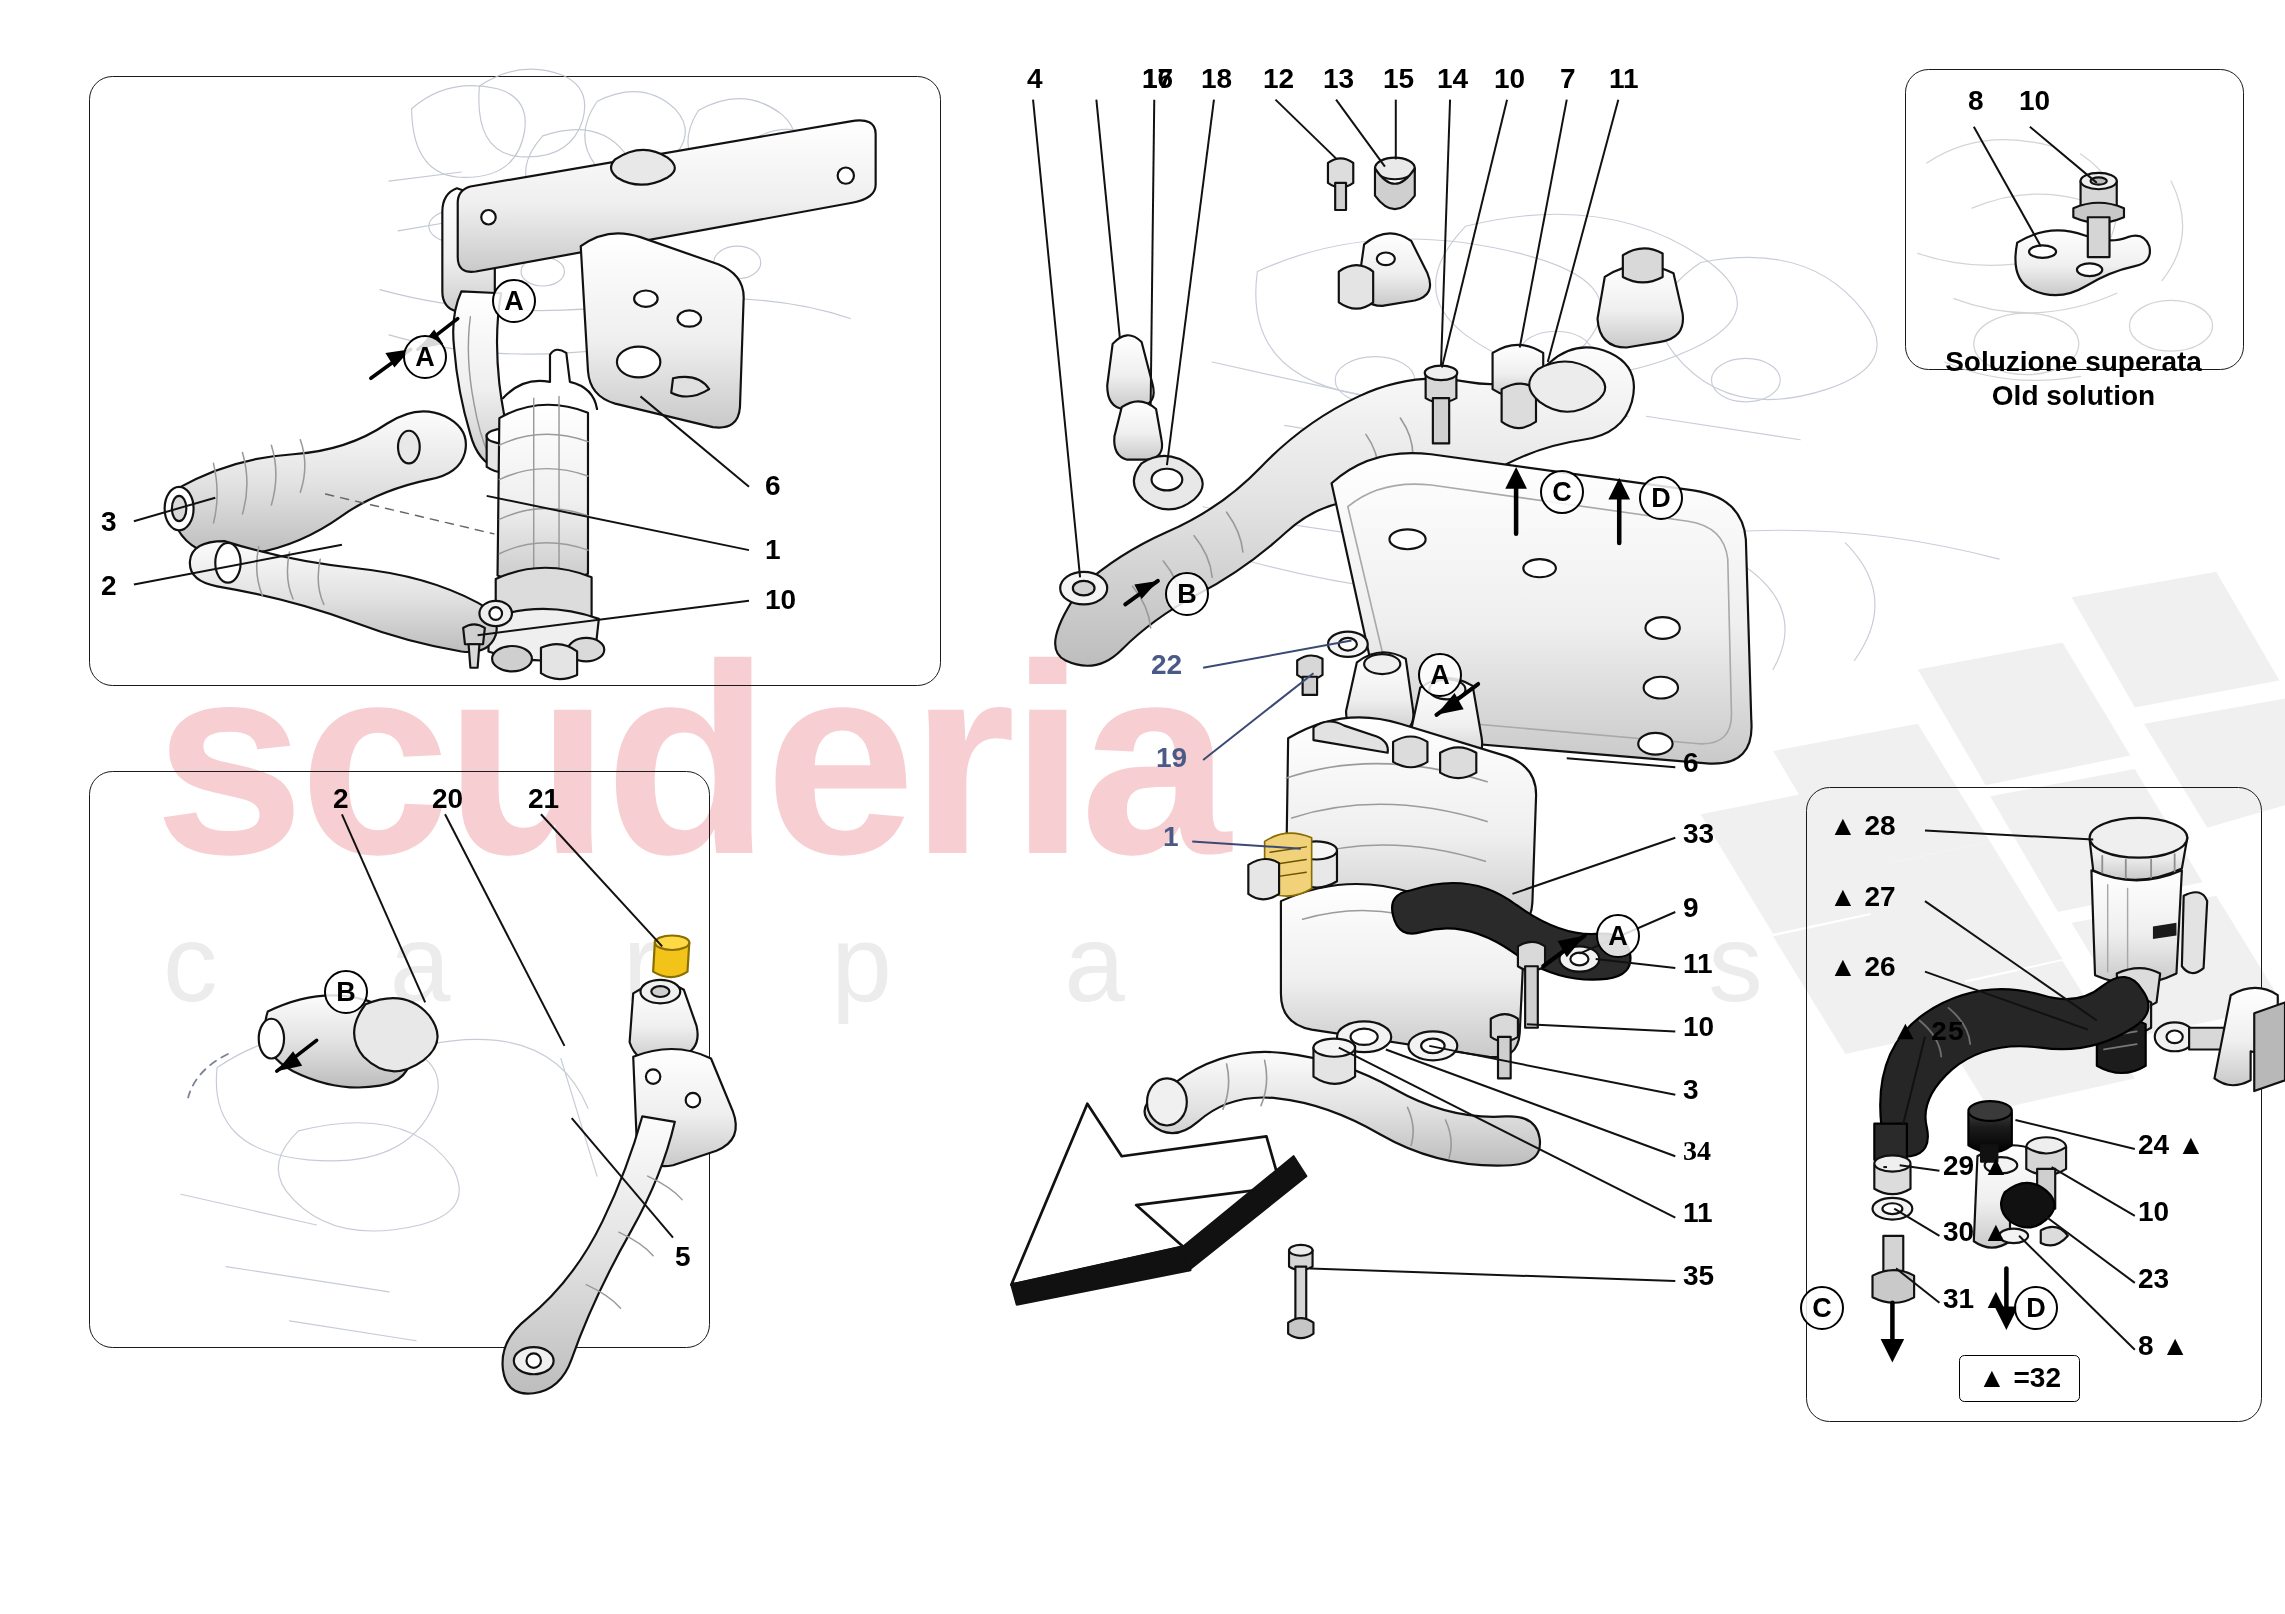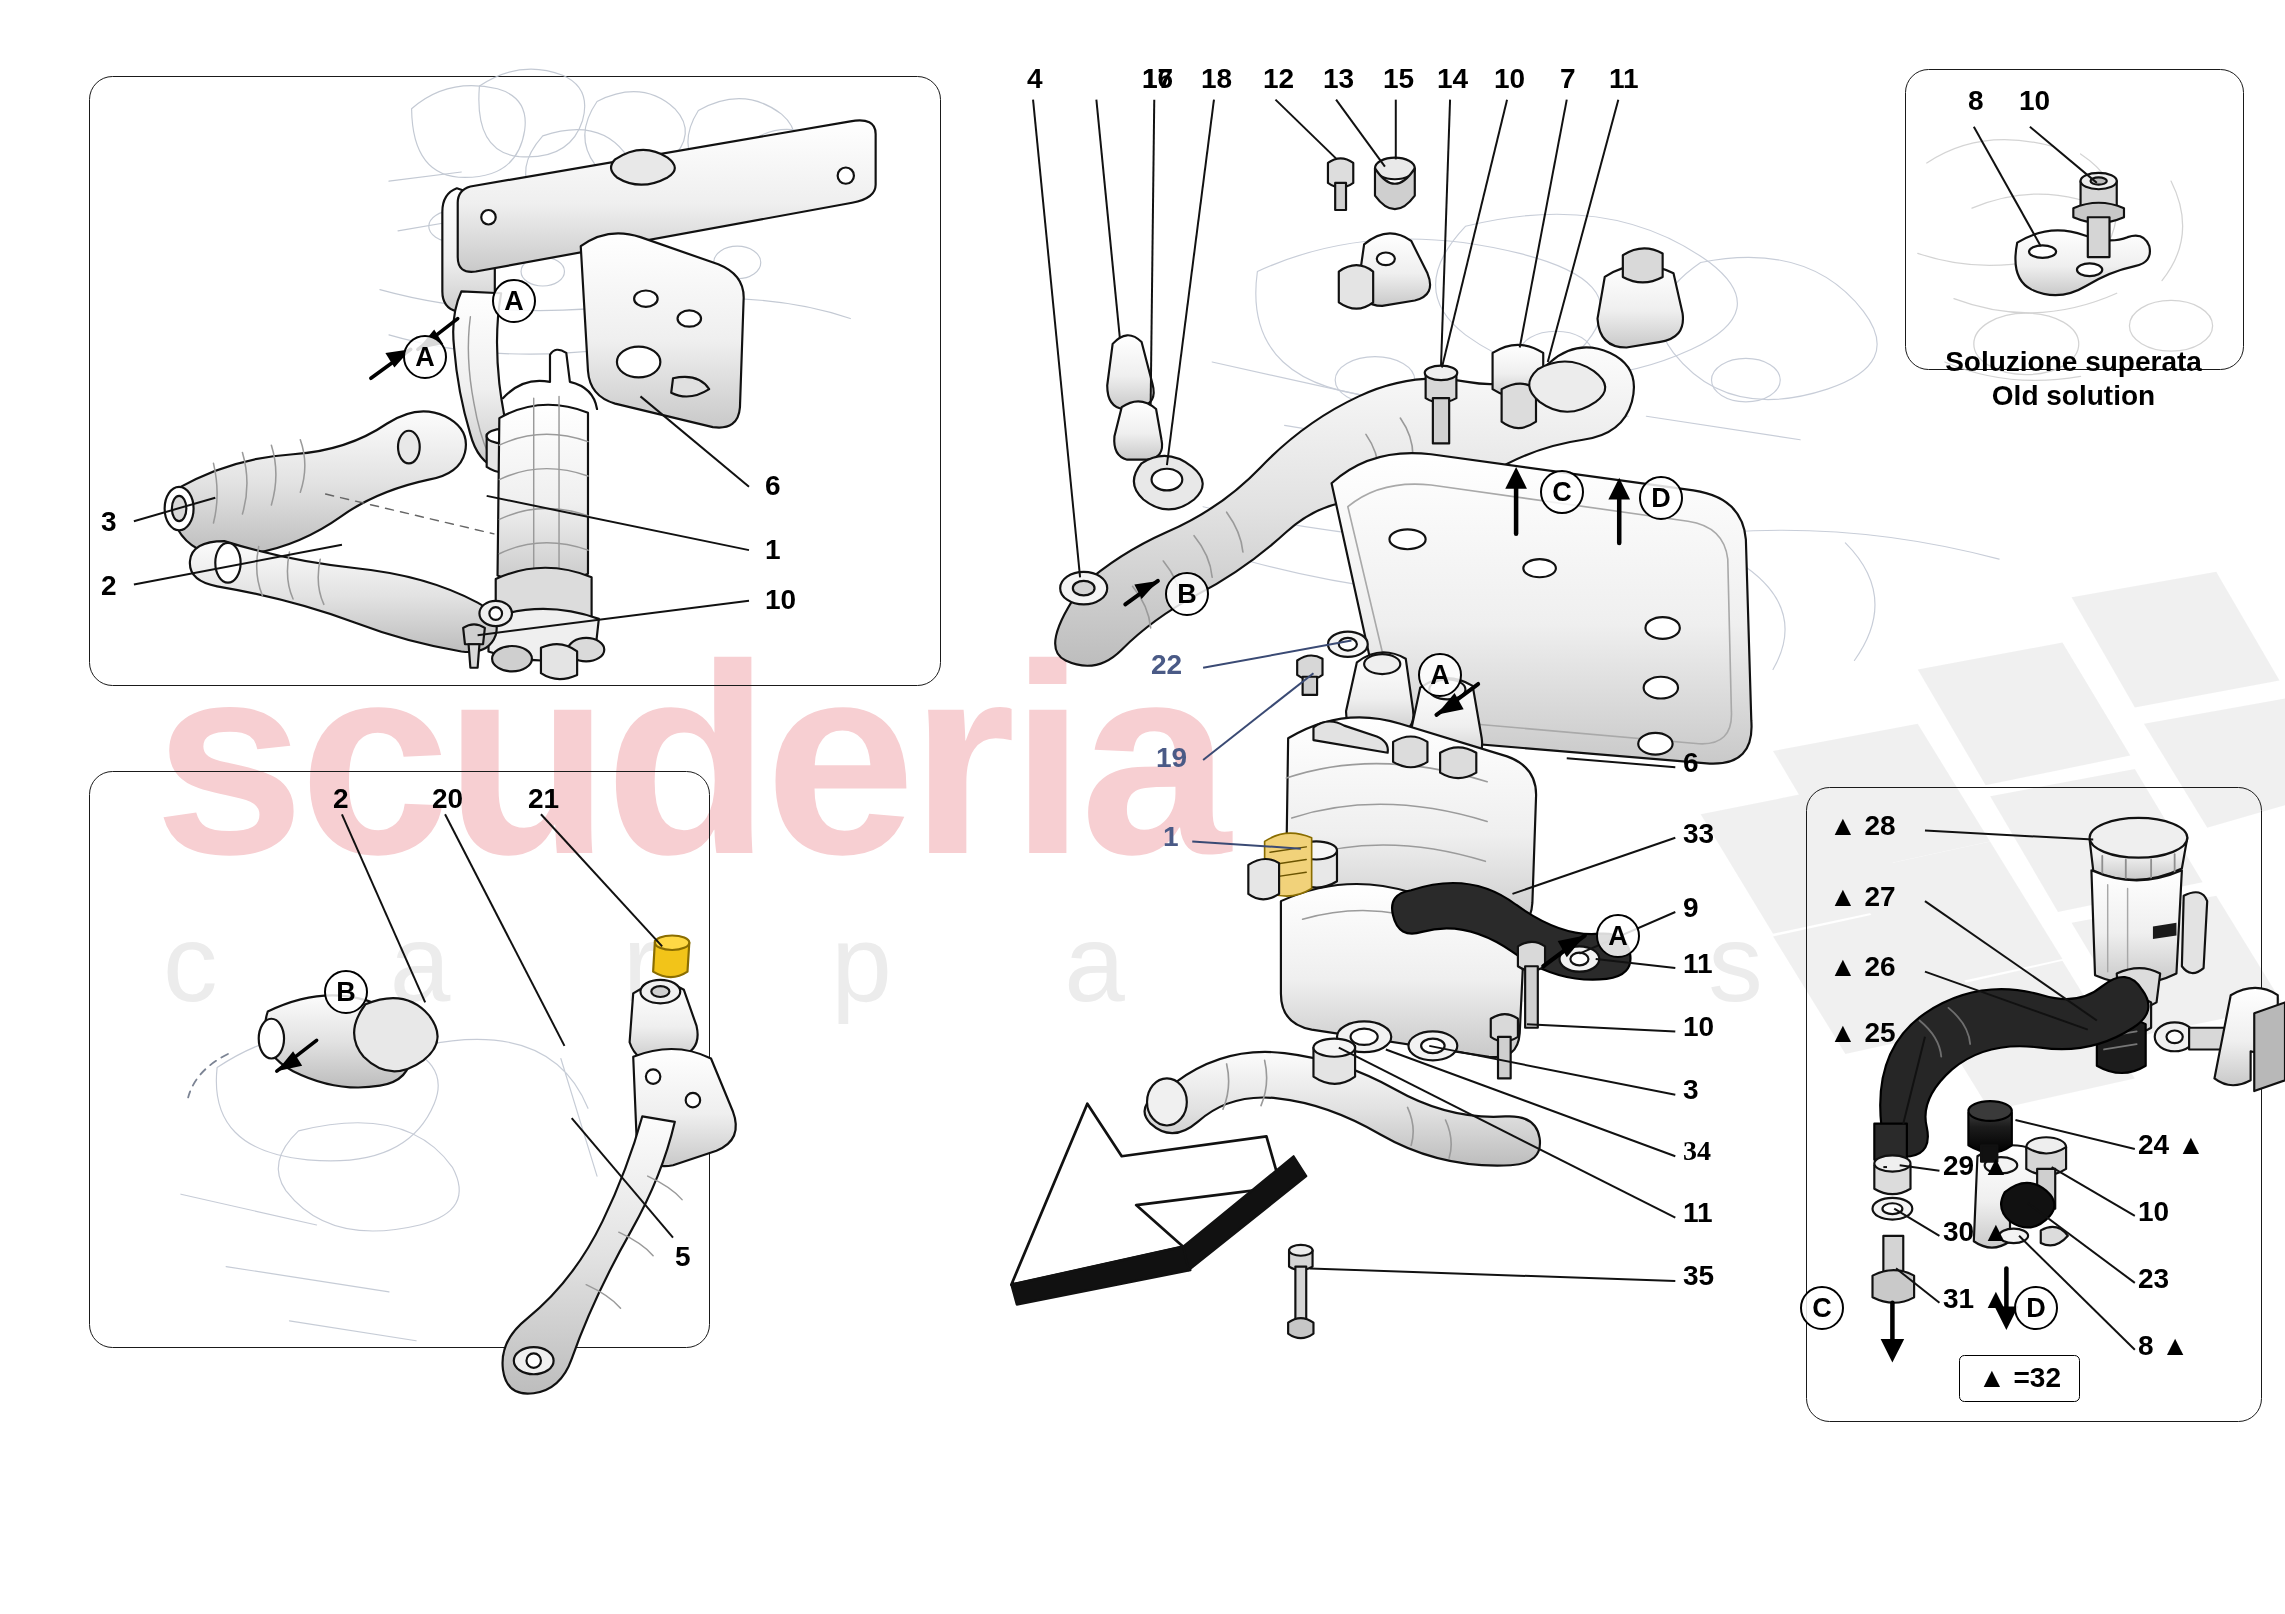--- a/index.html
+++ b/index.html
@@ -537,21 +537,21 @@
 
 <div class="circ" style="left:1165px; top:572px;">B</div>
 <div class="circ" style="left:1418px; top:653px;">A</div>
 <div class="circ" style="left:1596px; top:914px;">A</div>
 <div class="circ" style="left:1540px; top:470px;">C</div>
 <div class="circ" style="left:1639px; top:476px;">D</div>
 
 <div class="lbl" style="left:1829px; top:812px;">▲ 28</div>
 <div class="lbl" style="left:1829px; top:883px;">▲ 27</div>
 <div class="lbl" style="left:1829px; top:953px;">▲ 26</div>
-<div class="lbl" style="left:1829px; top:1019px;">▲ 25</div>
+<div class="lbl" style="left:1897px; top:1019px;font-family:Liberation Mono, monospace;">▲ 25</div>
 
 <div class="lbl" style="left:1943px; top:1152px;">29 ▲</div>
 <div class="lbl" style="left:1943px; top:1218px;">30 ▲</div>
 <div class="lbl" style="left:1943px; top:1285px;">31 ▲</div>
 
 <div class="lbl" style="left:2138px; top:1131px;">24 ▲</div>
 <div class="lbl" style="left:2138px; top:1198px;">10</div>
 <div class="lbl" style="left:2138px; top:1265px;">23</div>
 <div class="lbl" style="left:2138px; top:1332px;">8 ▲</div>
 

